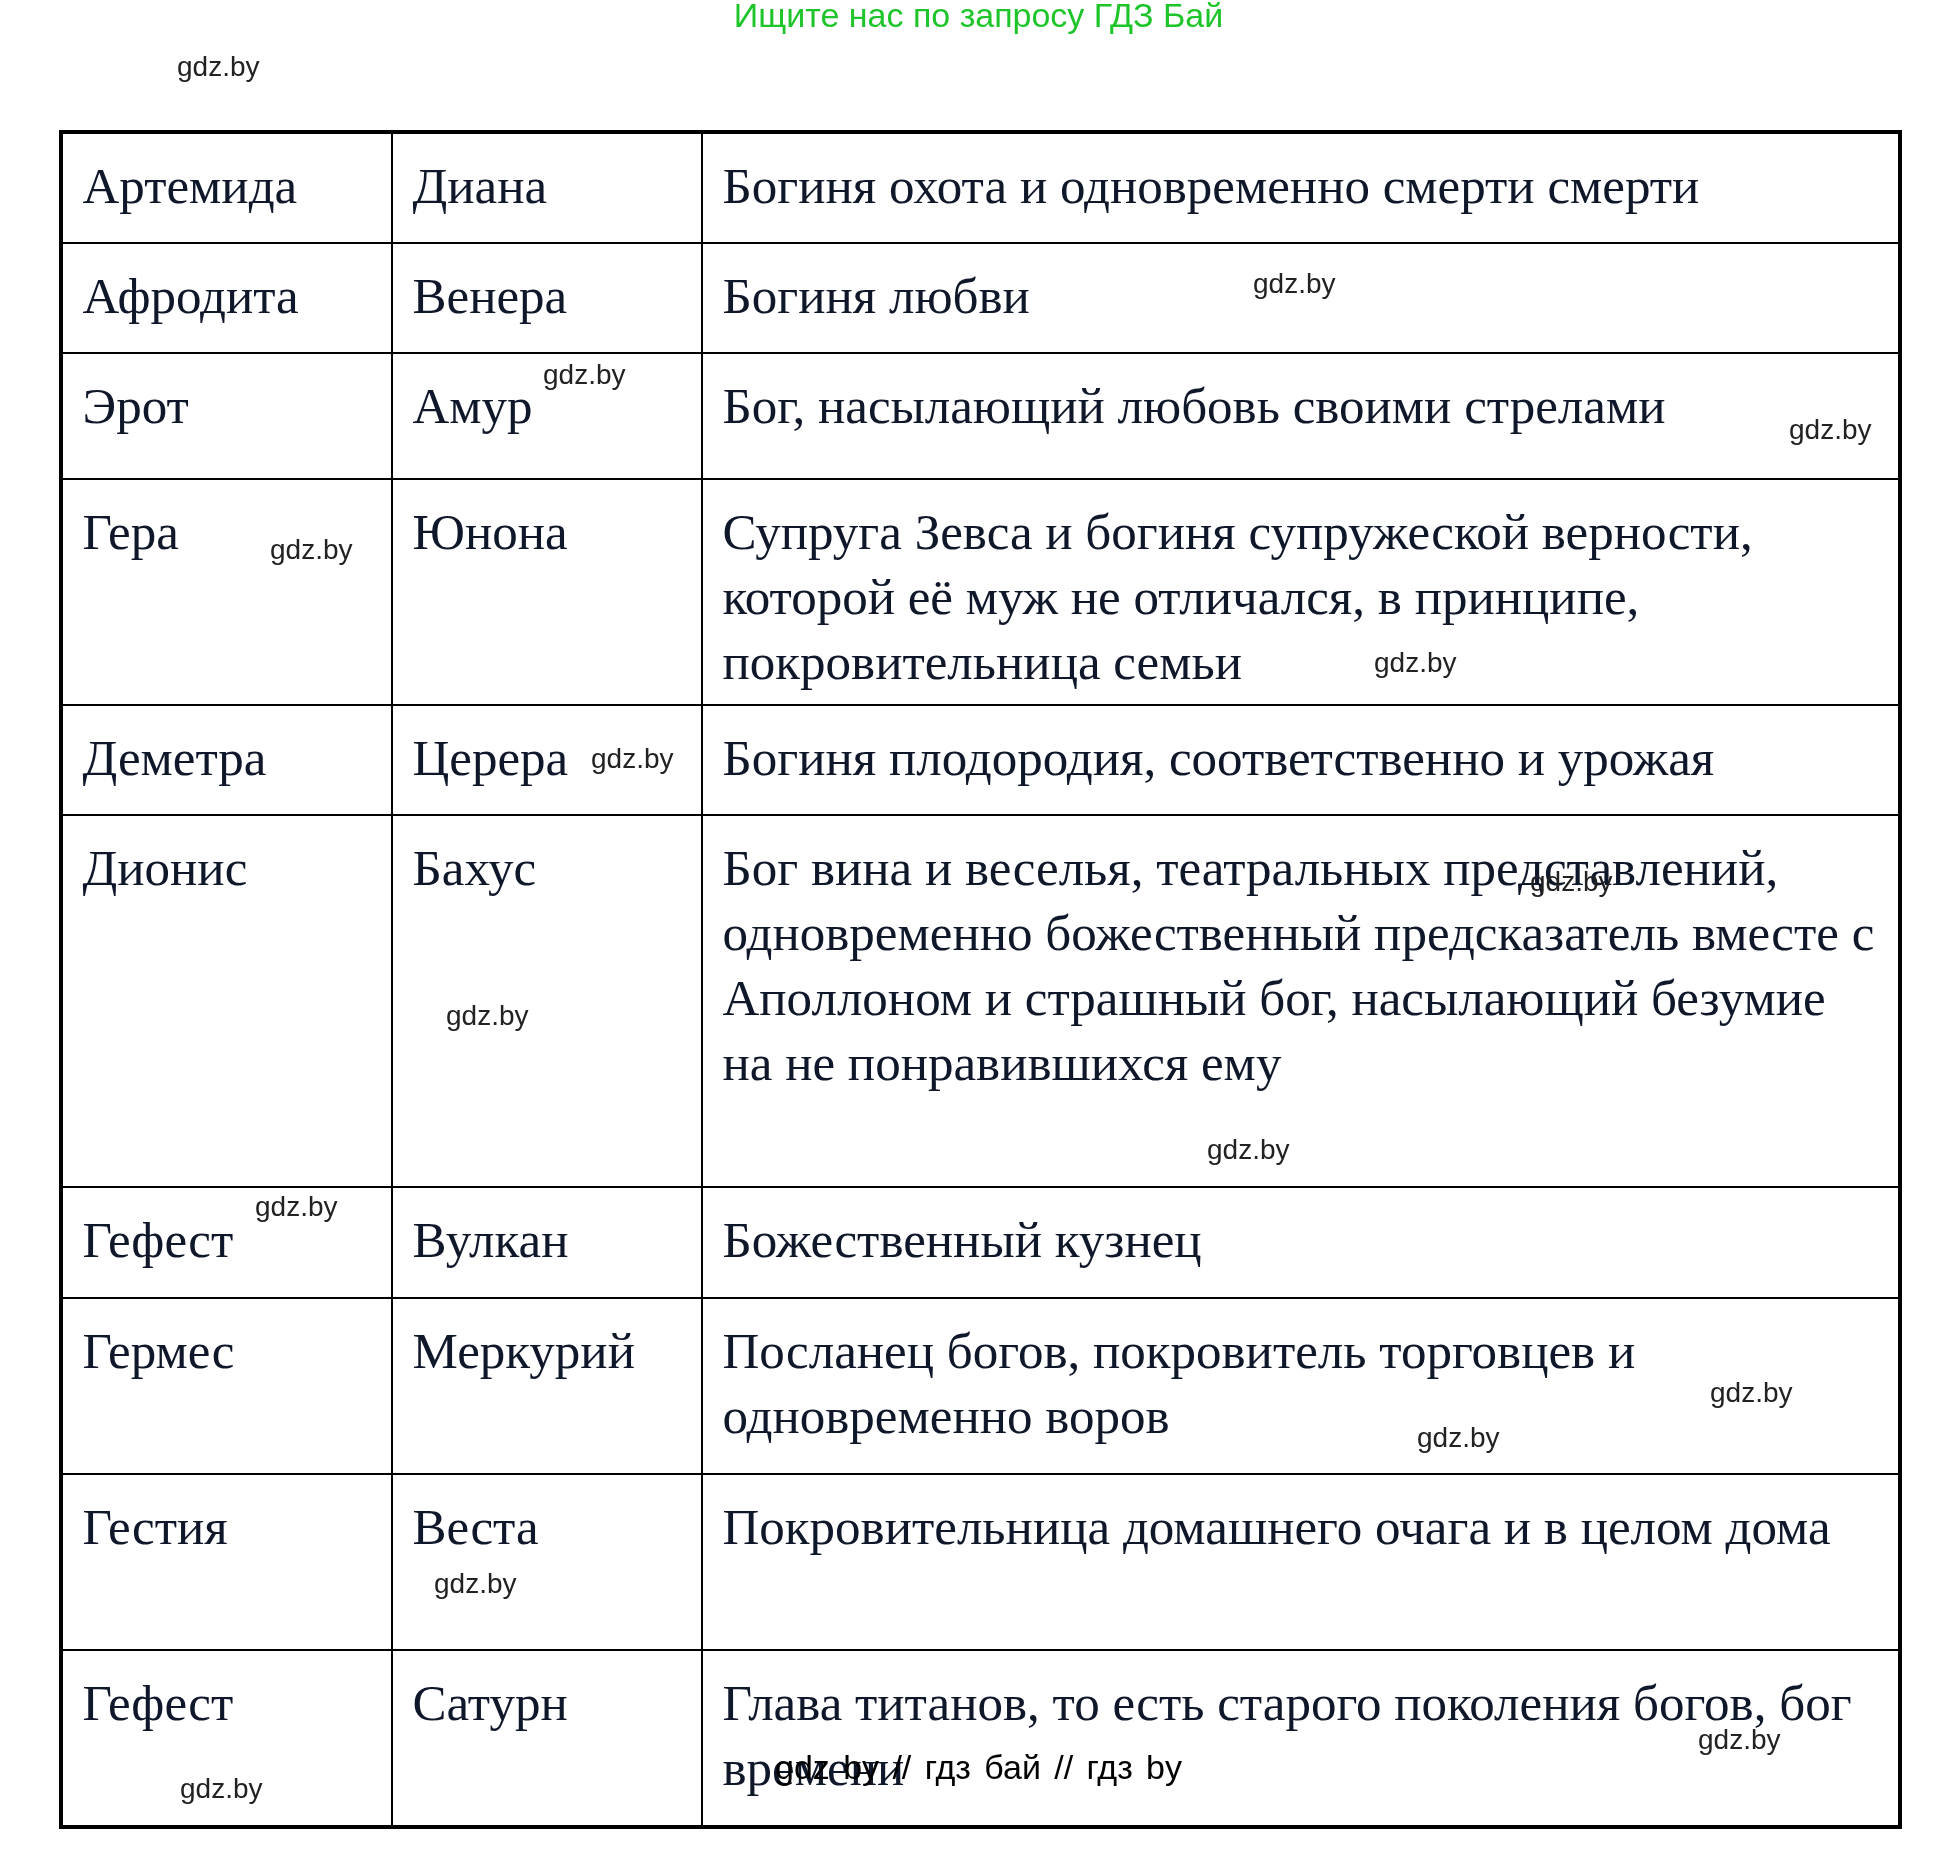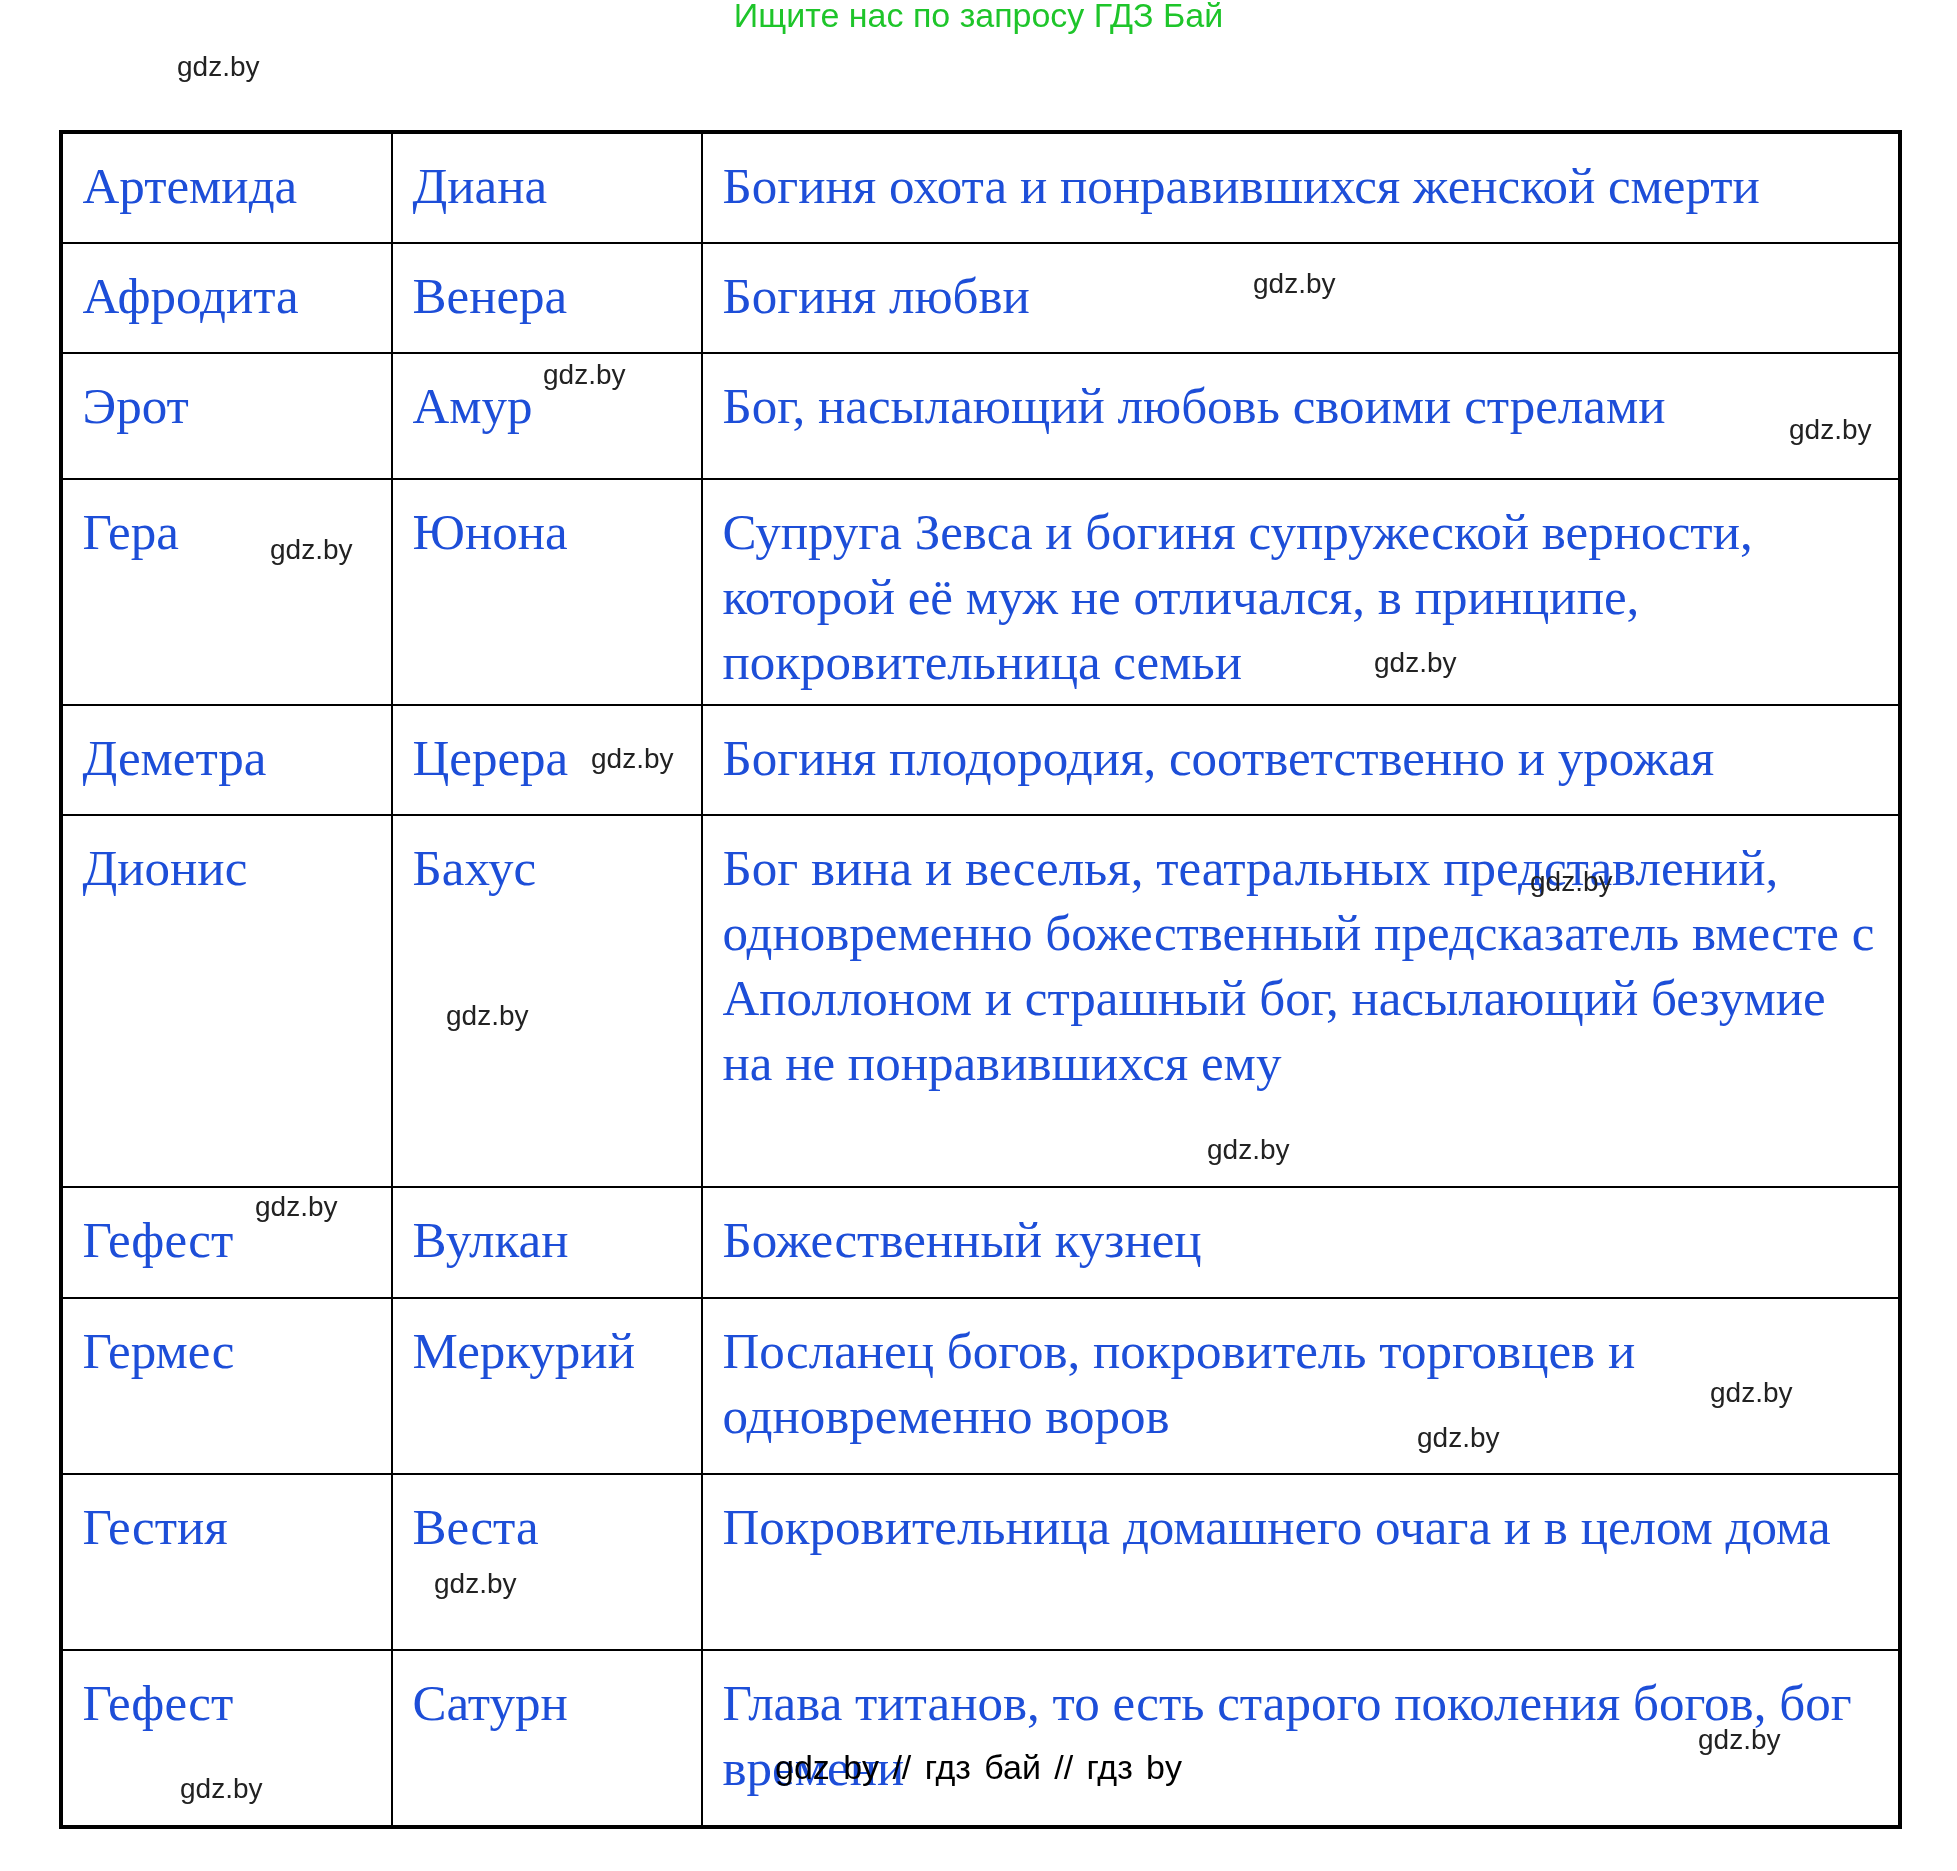--- a/index.html
+++ b/index.html
@@ -1,39 +1,39 @@
 <!DOCTYPE html>
 <html><head>
 <meta charset="utf-8">
 <style>
   html, body { margin:0; padding:0; background:#ffffff; }
   body { width:1957px; height:1872px; position:relative; overflow:hidden; font-family:"Liberation Serif", serif; }
   .top-banner { position:absolute; left:0; width:1957px; top:-3.9px; text-align:center; color:#1ec52a; font-family:"Liberation Sans", sans-serif; font-size:34px; }
   .wm { position:absolute; font-family:"Liberation Sans", sans-serif; font-size:28px; color:#222; white-space:nowrap; }
   table { position:absolute; left:59px; top:130px; width:1843px; border-collapse:collapse; border:4.9px solid #000; table-layout:fixed; }
-  td { border:2.9px solid #000; vertical-align:top; padding:19.5px 19.5px 9.8px 19.5px; font-size:51px; line-height:65px; color:#1d4ed8; }
+  td { border:2.9px solid #000; vertical-align:top; padding:19.5px 19.5px 9.8px 19.5px; font-size:51px; line-height:65px; color:#0f172a; }
   col.c1 { width:331px; } col.c2 { width:310px; }
   .footer { position:absolute; left:0; width:1957px; top:1748px; text-align:center; color:#000000; font-family:"Liberation Sans", sans-serif; font-size:34px; word-spacing:3.9px; }
 </style>
 </head>
 <body>
 
 <div class="top-banner">Ищите нас по запросу ГДЗ Бай</div>
 
 <table>
   <colgroup>
       <col class="c1">
       <col class="c2">
       <col>
     </colgroup>
   <tbody id="tbody">
       <tr style="height: 111px;">
         <td>Артемида</td>
         <td>Диана</td>
-        <td>Богиня охота и понравившихся женской смерти</td>
+        <td>Богиня охота и одновременно смерти смерти</td>
       </tr>
       <tr style="height: 110px;">
         <td>Афродита</td>
         <td>Венера</td>
         <td>Богиня любви</td>
       </tr>
       <tr style="height: 126px;">
         <td>Эрот</td>
         <td>Амур</td>
         <td>Бог, насылающий любовь своими стрелами</td>

